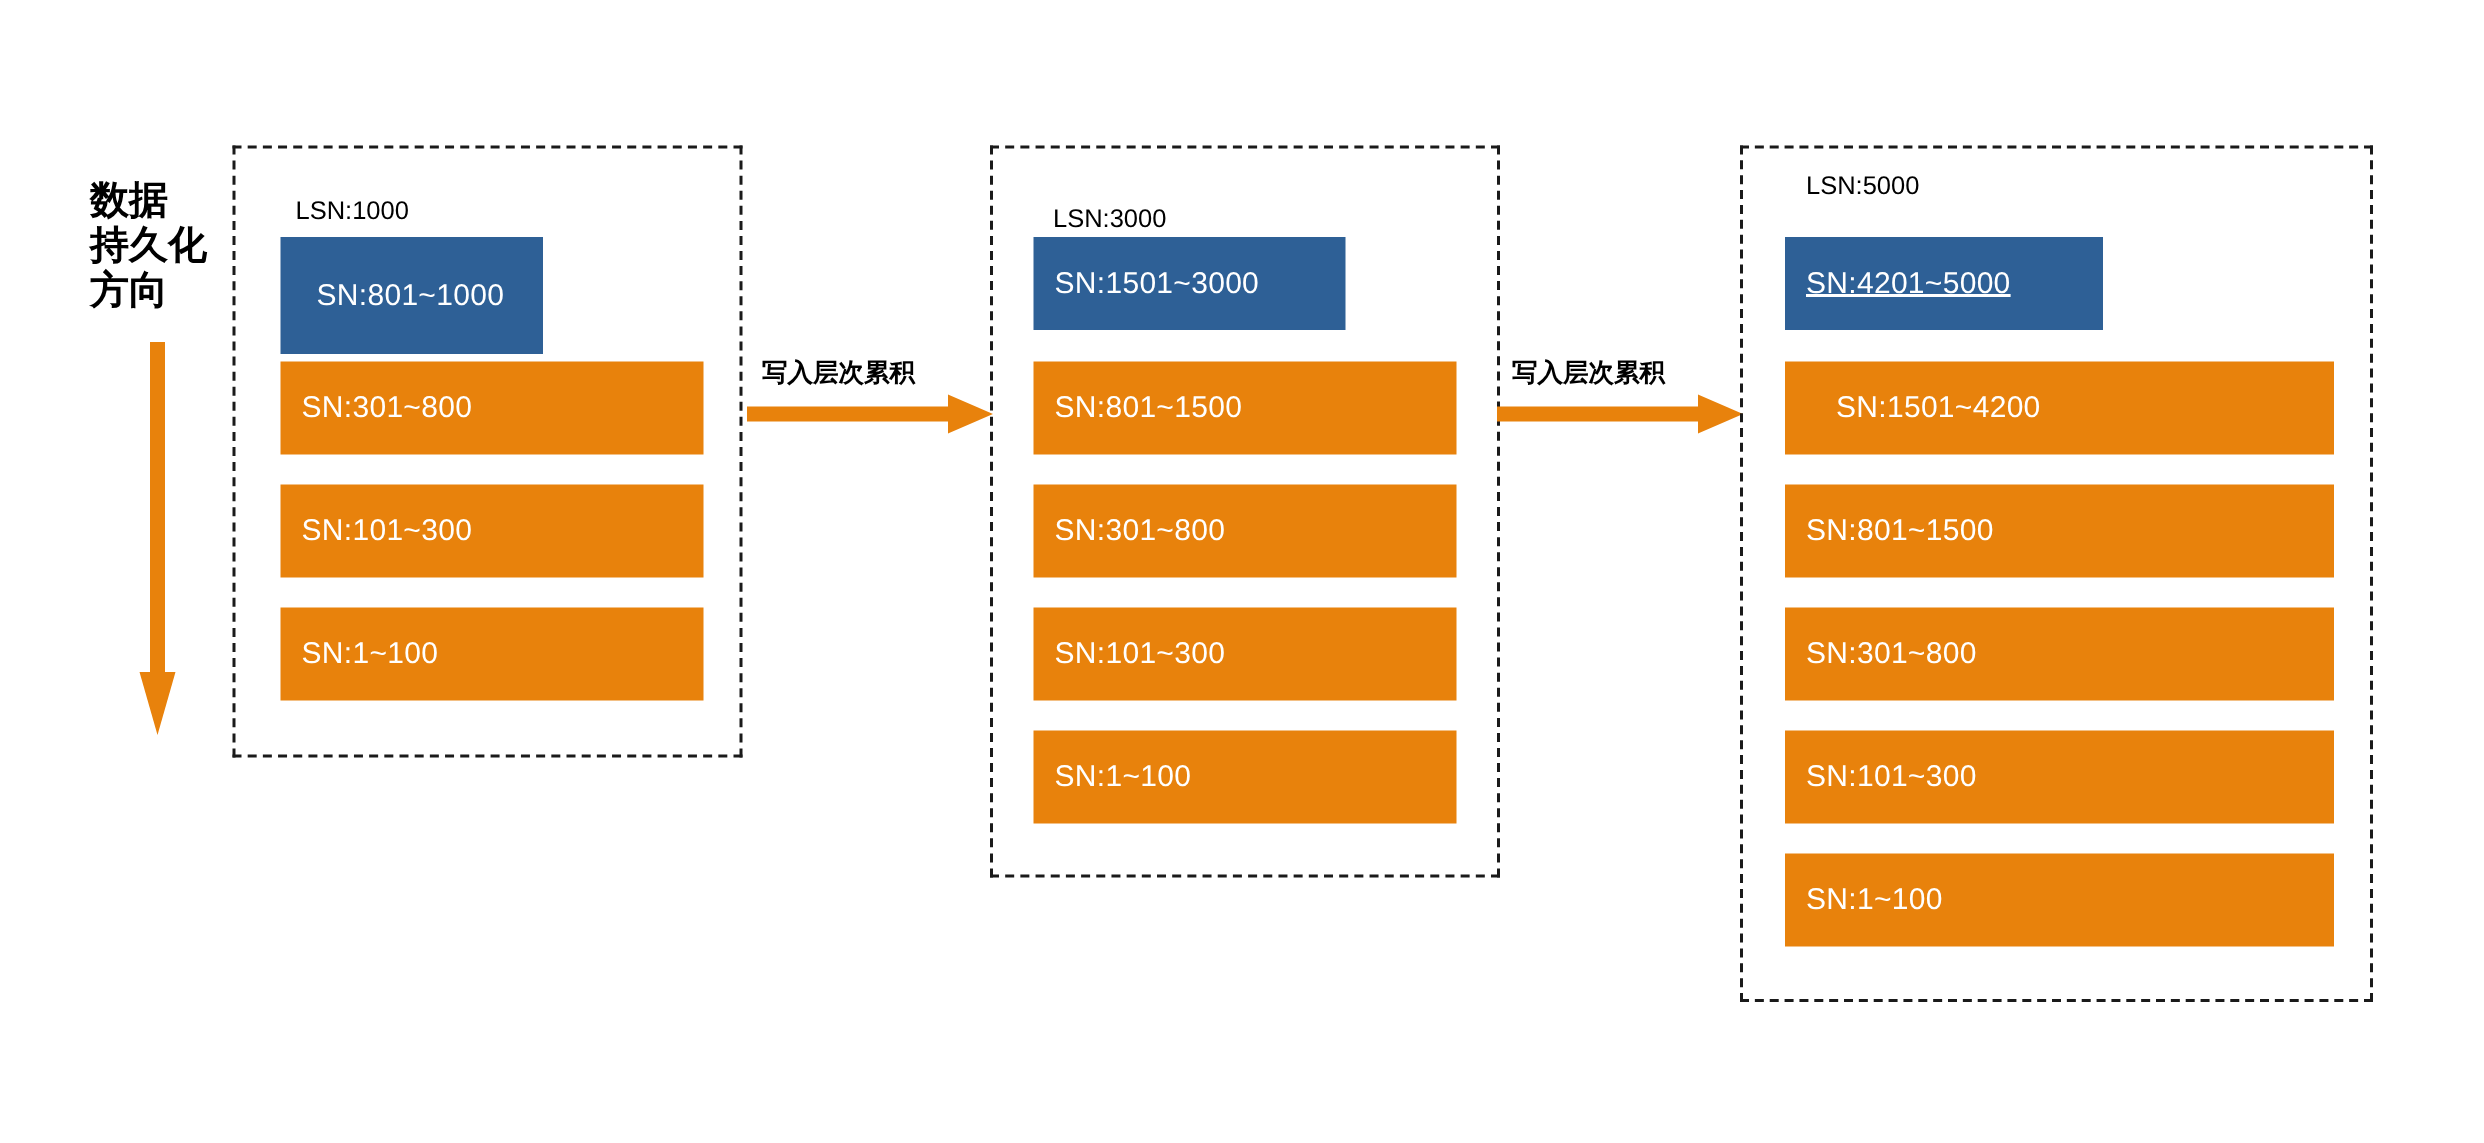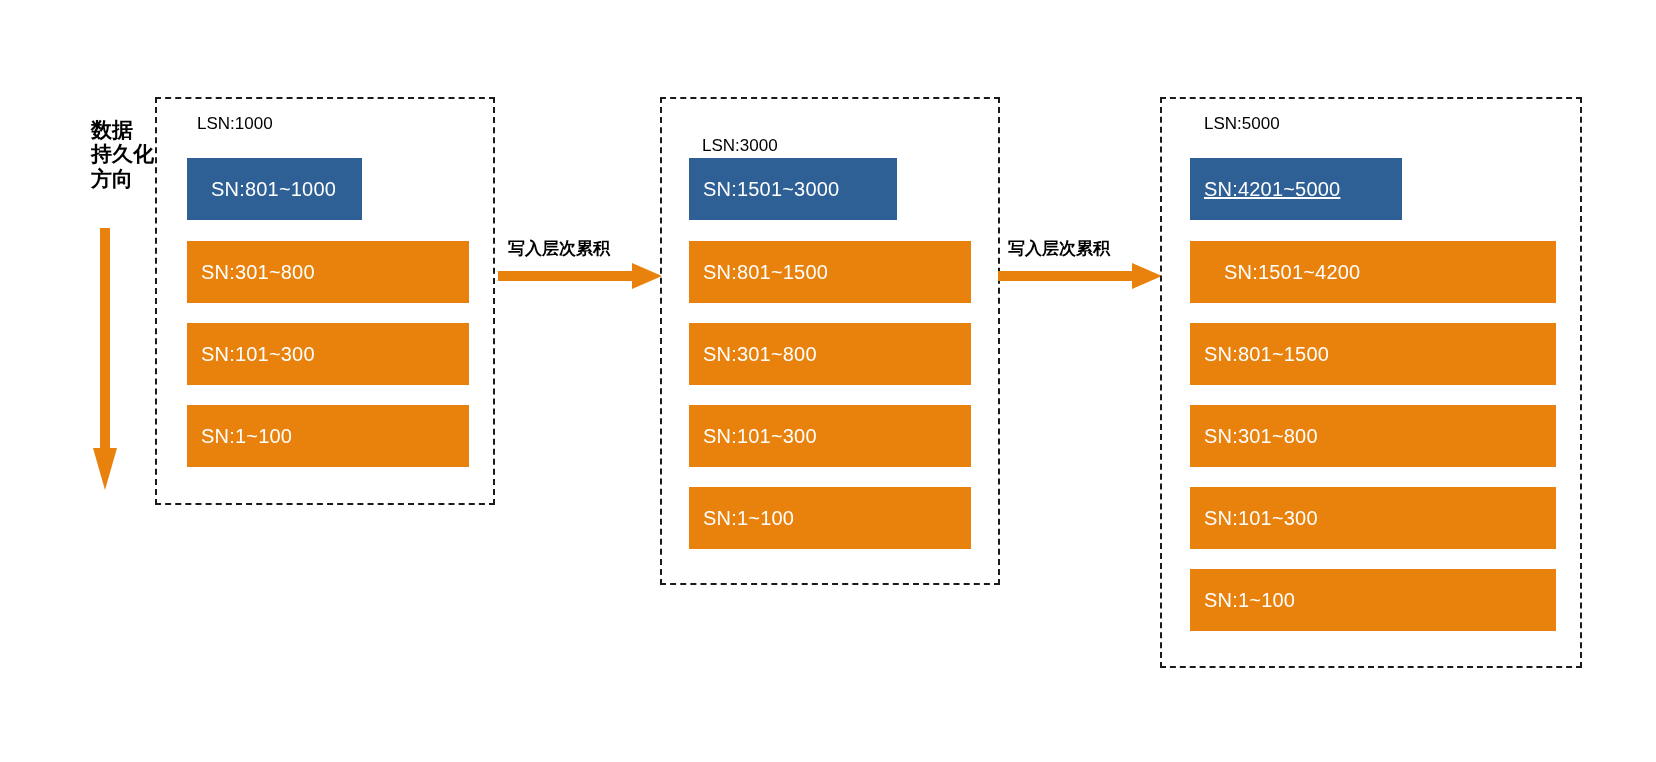--- a/index.html
+++ b/index.html
@@ -17,28 +17,27 @@
     background: #ffffff;
     overflow: hidden;
   }
 
   
   .direction-label {
     position: absolute;
     left: 60px;
     top: 118px;
     width: 96px;
-    font-size: 21px;
+    font-size: 26px;
     font-weight: bold;
     line-height: 1.16;
     color: #000000;
     letter-spacing: 0px;
     white-space: pre-line;
     text-align: left;
-    margin-left: 31px;
   }
   .vertical-arrow {
     position: absolute;
     left: 92px;
     top: 228px;
     width: 26px;
     height: 264px;
   }
 
   
@@ -98,22 +97,22 @@
   <div class="direction-label">数据
 持久化
 方向</div>
 
   <svg class="vertical-arrow" viewBox="0 0 26 264">
     <rect x="8" y="0" width="10" height="226" fill="#E8820C"></rect>
     <polygon points="1,220 25,220 13,262" fill="#E8820C"></polygon>
   </svg>
 
   <div class="panel" style="left:155px; top:97px; width:340px; height:408px;">
-    <div class="panel-lsn" style="left:40px; top:16px;">LSN:1000</div>
-    <div class="layer blue" style="left:30px; top:59px;  width:175px; height:62px;padding-left:24px;">SN:801~1000</div>
+    <div class="panel-lsn" style="left:40px; top:33px;">LSN:1000</div>
+    <div class="layer blue" style="left:30px; top:59px;  width:175px; height:78px;padding-left:24px;">SN:801~1000</div>
     <div class="layer orange" style="left:30px; top:142px; width:282px; height:62px;">SN:301~800</div>
     <div class="layer orange" style="left:30px; top:224px; width:282px; height:62px;">SN:101~300</div>
     <div class="layer orange" style="left:30px; top:306px; width:282px; height:62px;">SN:1~100</div>
   </div>
 
   <div class="flow">
     <div class="flow-label" style="left:508px; top:240px;">写入层次累积</div>
     <svg class="flow-arrow" style="left:498px; top:262px; width:166px;" viewBox="0 0 166 28" preserveAspectRatio="none">
       <rect x="0" y="9" width="140" height="10" fill="#E8820C"></rect>
       <polygon points="134,1 164,14 134,27" fill="#E8820C"></polygon>

